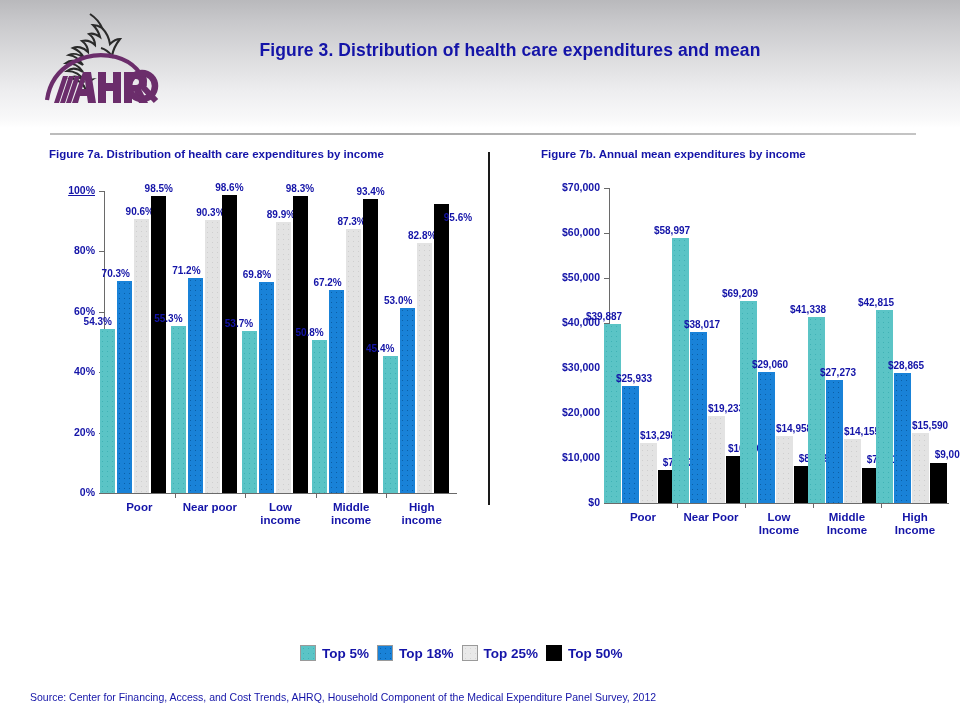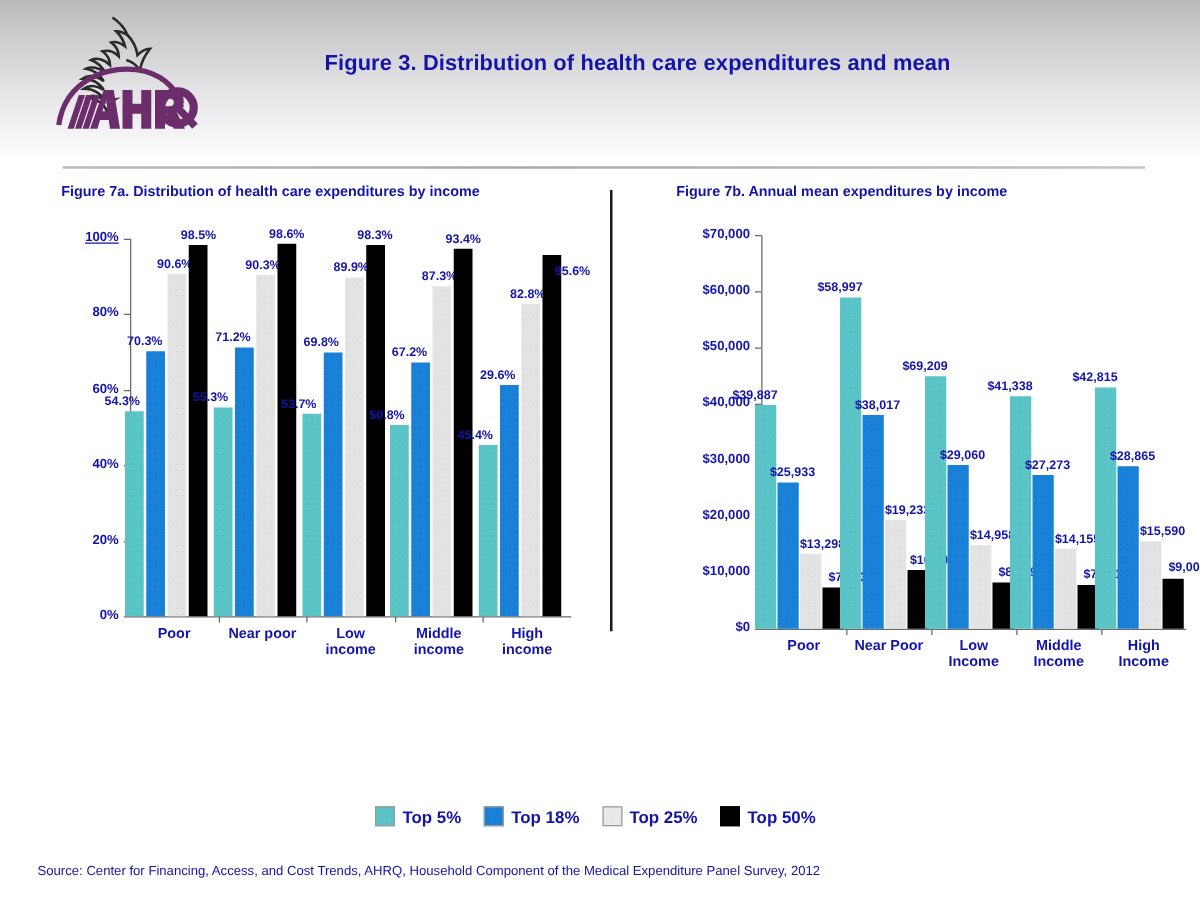--- a/index.html
+++ b/index.html
@@ -54,21 +54,21 @@
     background-size:5px 5px;}
   .bar.c2{background-color:#e3e3e3;
     background-image:radial-gradient(#cfcfcf 0.6px,transparent 0.7px);
     background-size:5px 5px;}
   .bar.c3{background-color:#000000;}
 
   .dlabel{position:absolute;color:#1414a8;font-weight:bold;font-size:10px;
     white-space:nowrap;text-align:center;}
 
   
-  #legend{position:absolute;left:300px;top:645px;display:flex;align-items:center;gap:18px;}
+  #legend{position:absolute;left:300px;top:645px;display:flex;align-items:center;gap:8px;}
   .legend-item{display:flex;align-items:center;gap:6px;}
   .legend-sw{width:14px;height:14px;display:inline-block;border:1px solid #9a9a9a;}
   .legend-sw.c0{background-color:#5bc4c6;background-image:radial-gradient(#3fb2b5 0.6px,transparent 0.7px);background-size:5px 5px;}
   .legend-sw.c1{background-color:#1982d8;background-image:radial-gradient(#0a5fa6 0.6px,transparent 0.7px);background-size:5px 5px;}
   .legend-sw.c2{background-color:#e9e9e9;background-image:radial-gradient(#d6d6d6 0.6px,transparent 0.7px);background-size:5px 5px;}
   .legend-sw.c3{background-color:#000;border-color:#000;}
   .legend-lab{color:#1414a8;font-weight:bold;font-size:13.5px;}
 
   
   #source{position:absolute;left:30px;top:691px;color:#1414a8;font-size:10.5px;
@@ -163,21 +163,21 @@
     <div class="dlabel" style="width: 46px; left: 255.6px; top: 95.056px;">67.2%</div>
     <div class="bar c2" style="left: 297.1px; width: 15px; height: 263.646px; bottom: 39px;"></div>
     <div class="dlabel" style="width: 46px; left: 279.6px; top: 34.354px;">87.3%</div>
     <div class="bar c3" style="left: 314.1px; width: 15px; height: 293.846px; bottom: 39px;"></div>
     <div class="dlabel" style="width: 46px; left: 298.6px; top: 4.154px;">93.4%</div>
     <div class="xlab" style="width: 70.6px; left: 266.8px; top: 319px;">Middle<br>income</div>
     <div class="tick-v" style="left: 337.4px; top: 311px;"></div>
     <div class="bar c0" style="left: 333.7px; width: 15px; height: 137.108px; bottom: 39px;"></div>
     <div class="dlabel" style="width: 46px; left: 308.2px; top: 160.892px;">45.4%</div>
     <div class="bar c1" style="left: 350.7px; width: 15px; height: 185.126px; bottom: 39px;"></div>
-    <div class="dlabel" style="width: 46px; left: 326.2px; top: 112.874px;">29.6%</div>
+    <div class="dlabel" style="width: 46px; left: 326.2px; top: 112.874px;">53.0%</div>
     <div class="bar c2" style="left: 367.7px; width: 15px; height: 250.056px; bottom: 39px;"></div>
     <div class="dlabel" style="width: 46px; left: 350.2px; top: 47.944px;">82.8%</div>
     <div class="bar c3" style="left: 384.7px; width: 15px; height: 288.712px; bottom: 39px;"></div>
     <div class="dlabel" style="width: 46px; left: 386px; top: 9.288px; margin-top: 21px;">95.6%</div>
     <div class="xlab" style="width: 70.6px; left: 337.4px; top: 319px;">High<br>income</div>
   </div>
 <div id="chart-b" class="chart">
     <div class="axis-v" style="left: 68px; top: 10px; height: 315px;"></div>
     <div class="axis-h" style="left: 68px; top: 325px; width: 340px;"></div>
     <div class="tick-h" style="left: 63px; top: 325px;"></div>

